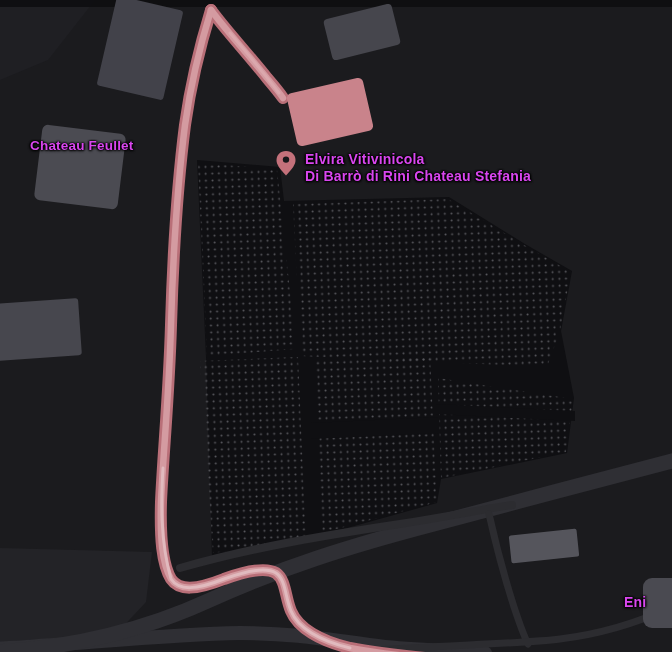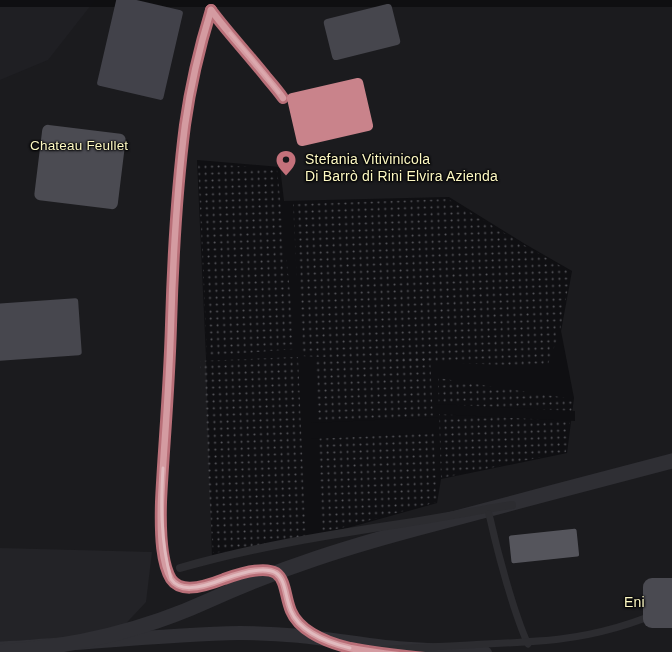--- a/index.html
+++ b/index.html
@@ -7,22 +7,22 @@
     position:relative;
     width:672px;height:652px;
     overflow:hidden;
     background:#1b1b1e;
     font-family:"Liberation Sans", sans-serif;
     cursor:grab;
   }
   #map-root svg{position:absolute;left:0;top:0;display:block;}
   .map-label{
     position:absolute;
-    color:#fef9c3;
-    font-weight:400;
+    color:#d946ef;
+    font-weight:700;
     letter-spacing:.2px;
     text-shadow:0 0 2px #000,0 1px 3px #000,1px 0 2px #000,-1px 0 2px #000;
     white-space:nowrap;
     user-select:none;
   }
   .lbl-winery{left:305px;top:151px;font-size:14px;line-height:17px;}
   .lbl-chateau{left:30px;top:138px;font-size:13.5px;}
   .lbl-eni{left:624px;top:594px;font-size:14px;}
   .pin-wrap{position:absolute;left:274px;top:149px;width:24px;height:28px;cursor:pointer;}
 </style>
@@ -82,18 +82,18 @@
   </svg>
 
   <div class="pin-wrap" title="">
     <svg width="24" height="28" viewBox="-12 -14 24 28">
       <path d="M0,-12 C-5.8,-12 -9.5,-7.8 -9.5,-3 C-9.5,1.6 -6.5,5.6 0,12.6 C6.5,5.6 9.5,1.6 9.5,-3 C9.5,-7.8 5.8,-12 0,-12 Z" fill="#c4717b"></path>
       <circle cx="0" cy="-3.4" r="3.2" fill="#17171a"></circle>
     </svg>
   </div>
 
   <div class="map-label lbl-winery">
-    <div>Stefania Vitivinicola</div>
-    <div>Di Barrò di Rini Elvira Azienda</div>
+    <div>Elvira Vitivinicola</div>
+    <div>Di Barrò di Rini Chateau Stefania</div>
   </div>
   <div class="map-label lbl-chateau">Chateau Feullet</div>
   <div class="map-label lbl-eni">Eni</div>
 </div>
 
 </body></html>

